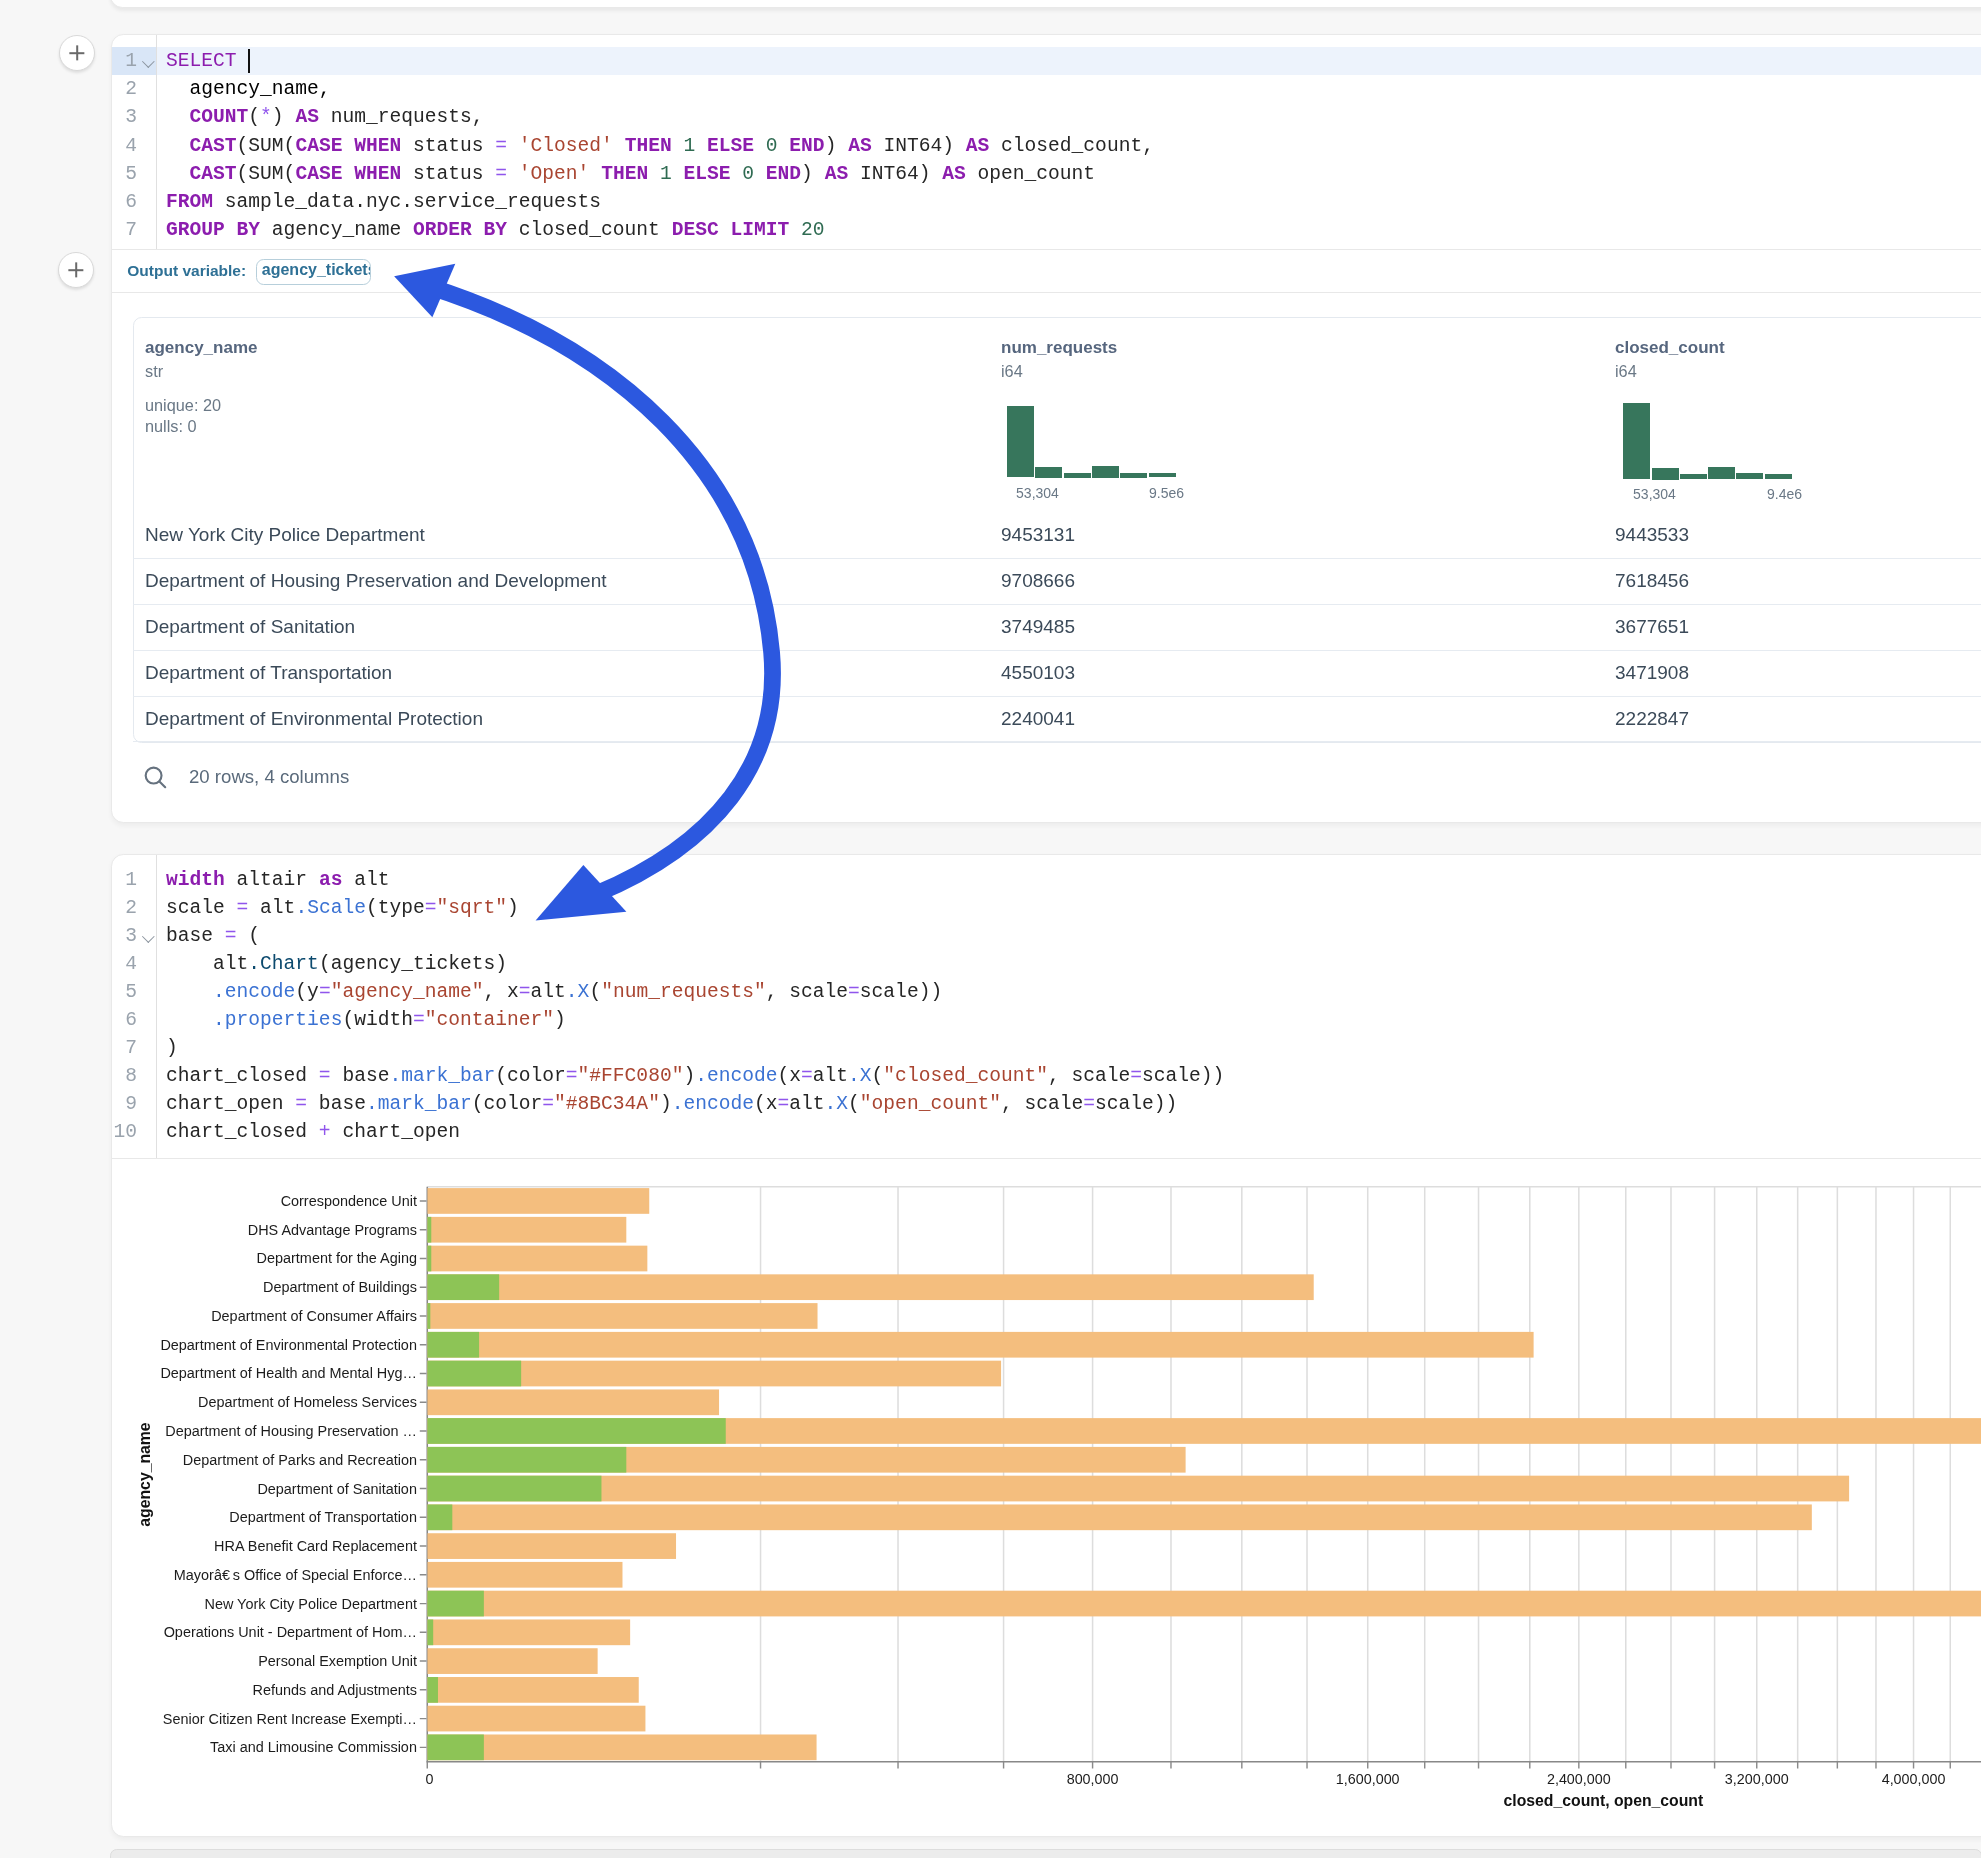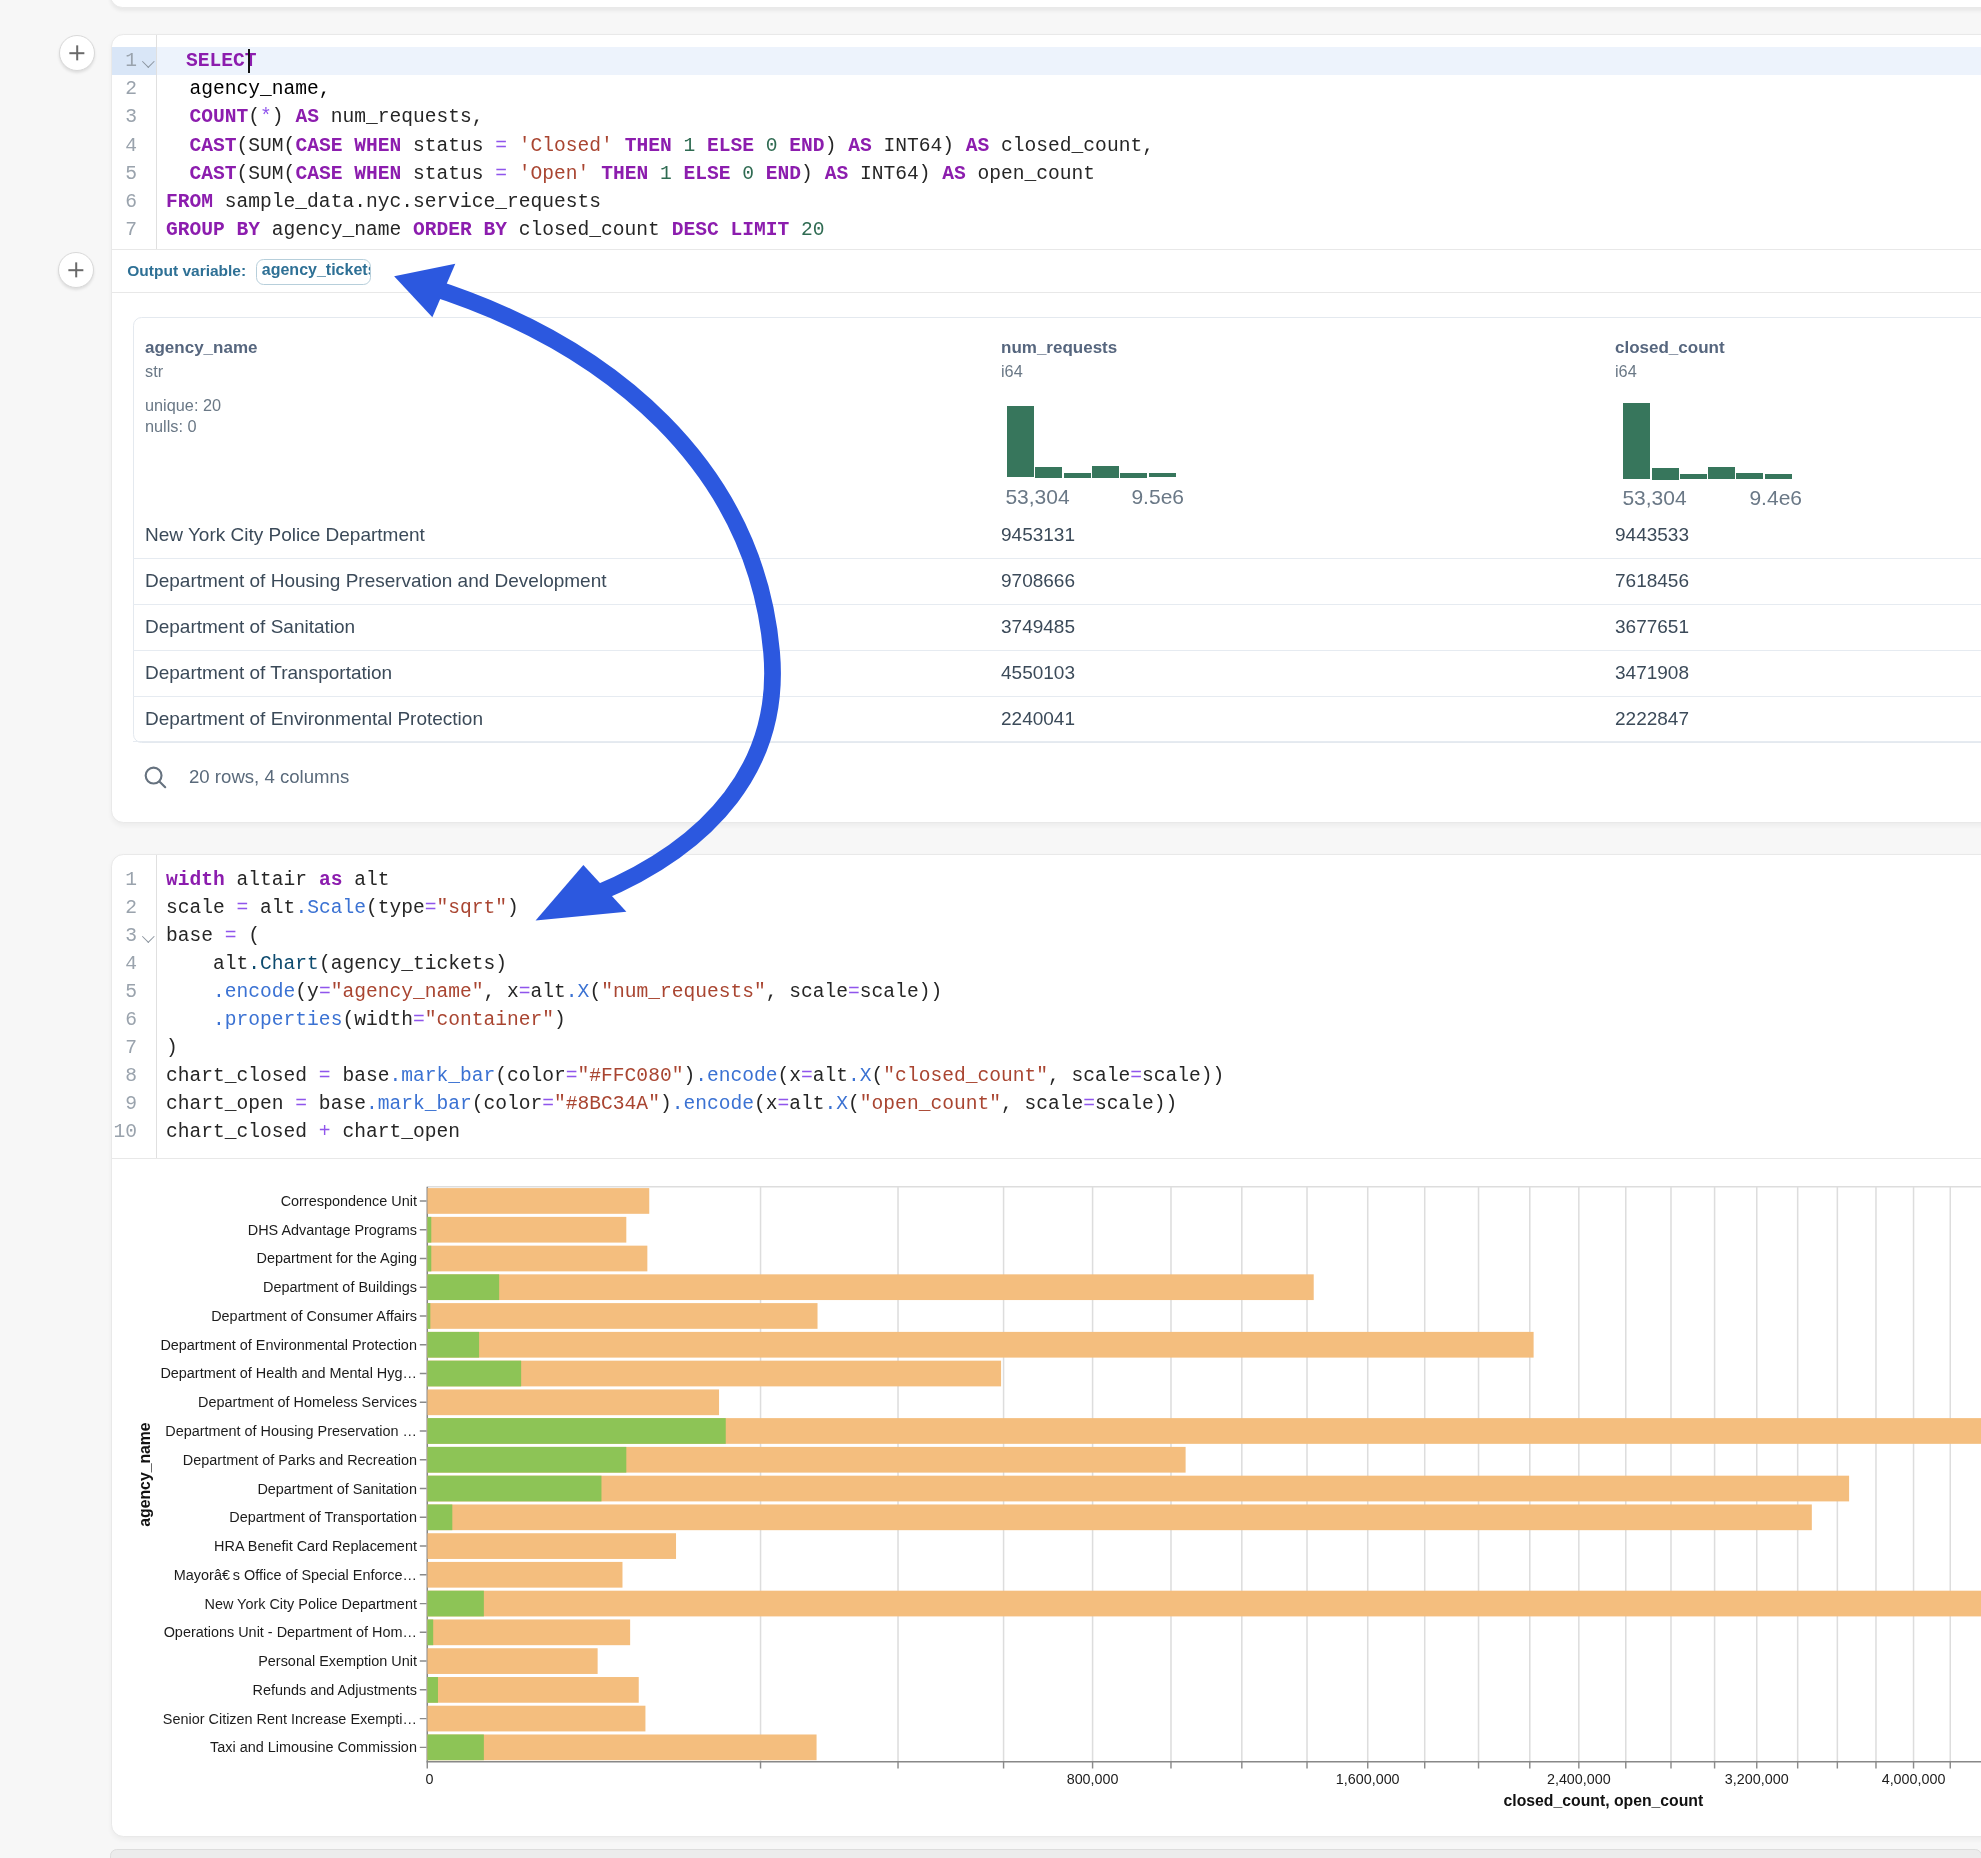--- a/index.html
+++ b/index.html
@@ -9,32 +9,32 @@
 .gsep{position:absolute;left:44px;top:0;bottom:0;width:1px;background:#e0e0e0;}
 .plusbtn{position:absolute;width:36px;height:36px;border-radius:50%;background:#fff;border:1.5px solid #d9d9d9;box-shadow:0 1.9px 2.9px rgba(0,0,0,.10);}
 .plusbtn:before{content:"";position:absolute;left:50%;top:50%;width:15.3px;height:1.6px;background:#6a6a6a;transform:translate(-50%,-50%);}
 .plusbtn:after{content:"";position:absolute;left:50%;top:50%;width:1.6px;height:15.3px;background:#6a6a6a;transform:translate(-50%,-50%);}
 .ylab{font:400 15.1px "Liberation Sans",sans-serif;fill:#1c1c1c;}
 .xlab{font:400 15px "Liberation Sans",sans-serif;fill:#1c1c1c;}
 .xtitle{font:700 16.5px "Liberation Sans",sans-serif;fill:#111;}
 .rowtxt{position:absolute;font-size:19px;color:#3b4a59;}
 .hdr{position:absolute;font-size:17px;font-weight:700;color:#56667E;}
 .meta{position:absolute;font-size:16.3px;color:#6a7886;}
-.hlab{position:absolute;font-size:21px;color:#6a7886;}
+.hlab{position:absolute;font-size:14px;color:#6a7886;}
 </style></head><body>
 <div style="position:absolute;left:110px;top:-13.4px;width:1894px;height:21px;background:#fff;border:1px solid #e9e9e9;border-bottom-left-radius:12.4px;box-shadow:0 2.9px 3.8px rgba(0,0,0,.06);"></div>
 <div class="plusbtn" style="left:59px;top:35px;"></div>
 <div class="plusbtn" style="left:58px;top:252px;"></div>
 <div class="card" style="top:34px;height:789px;">
     <div style="position:absolute;left:0;top:0;width:100%;height:214px;">
       <div style="position:absolute;left:0;top:12.4px;width:44px;height:28px;background:#d9e6f7;"></div>
       <div style="position:absolute;left:44px;top:12.4px;right:0;height:28px;background:#edf3fc;"></div>
       <div class="gnum" style="top:12.4px;">1</div>
       <div class="fold" style="top:22px;"></div>
-      <div class="cline" style="top:12.4px;"><span style="color:#8C1DAE;font-weight:700;margin-left:20px;">SELECT </span></div>
+      <div class="cline" style="top:12.4px;"><span style="color:#8C1DAE;font-weight:400;">SELECT </span></div>
       <div class="gnum" style="top:40px;">2</div>
       <div class="cline" style="top:40px;"><span style="color:#000000;">  agency_name,</span></div>
       <div class="gnum" style="top:68px;">3</div>
       <div class="cline" style="top:68px;"><span style="color:#262626;">  </span><span style="color:#8C1DAE;font-weight:700;">COUNT</span><span style="color:#262626;">(</span><span style="color:#9055EC;">*</span><span style="color:#262626;">) </span><span style="color:#8C1DAE;font-weight:700;">AS</span><span style="color:#262626;"> num_requests,</span></div>
       <div class="gnum" style="top:97px;">4</div>
       <div class="cline" style="top:97px;"><span style="color:#262626;">  </span><span style="color:#8C1DAE;font-weight:700;">CAST</span><span style="color:#262626;">(SUM(</span><span style="color:#8C1DAE;font-weight:700;">CASE WHEN</span><span style="color:#262626;"> status </span><span style="color:#9055EC;">=</span><span style="color:#262626;"> </span><span style="color:#A94531;">'Closed'</span><span style="color:#262626;"> </span><span style="color:#8C1DAE;font-weight:700;">THEN</span><span style="color:#262626;"> </span><span style="color:#2F6B52;">1</span><span style="color:#262626;"> </span><span style="color:#8C1DAE;font-weight:700;">ELSE</span><span style="color:#262626;"> </span><span style="color:#2F6B52;">0</span><span style="color:#262626;"> </span><span style="color:#8C1DAE;font-weight:700;">END</span><span style="color:#262626;">) </span><span style="color:#8C1DAE;font-weight:700;">AS</span><span style="color:#262626;"> INT64) </span><span style="color:#8C1DAE;font-weight:700;">AS</span><span style="color:#262626;"> closed_count,</span></div>
       <div class="gnum" style="top:125px;">5</div>
       <div class="cline" style="top:125px;"><span style="color:#262626;">  </span><span style="color:#8C1DAE;font-weight:700;">CAST</span><span style="color:#262626;">(SUM(</span><span style="color:#8C1DAE;font-weight:700;">CASE WHEN</span><span style="color:#262626;"> status </span><span style="color:#9055EC;">=</span><span style="color:#262626;"> </span><span style="color:#A94531;">'Open'</span><span style="color:#262626;"> </span><span style="color:#8C1DAE;font-weight:700;">THEN</span><span style="color:#262626;"> </span><span style="color:#2F6B52;">1</span><span style="color:#262626;"> </span><span style="color:#8C1DAE;font-weight:700;">ELSE</span><span style="color:#262626;"> </span><span style="color:#2F6B52;">0</span><span style="color:#262626;"> </span><span style="color:#8C1DAE;font-weight:700;">END</span><span style="color:#262626;">) </span><span style="color:#8C1DAE;font-weight:700;">AS</span><span style="color:#262626;"> INT64) </span><span style="color:#8C1DAE;font-weight:700;">AS</span><span style="color:#262626;"> open_count</span></div>
       <div class="gnum" style="top:153px;">6</div>
       <div class="cline" style="top:153px;"><span style="color:#8C1DAE;font-weight:700;">FROM</span><span style="color:#262626;"> sample_data.nyc.service_requests</span></div>

